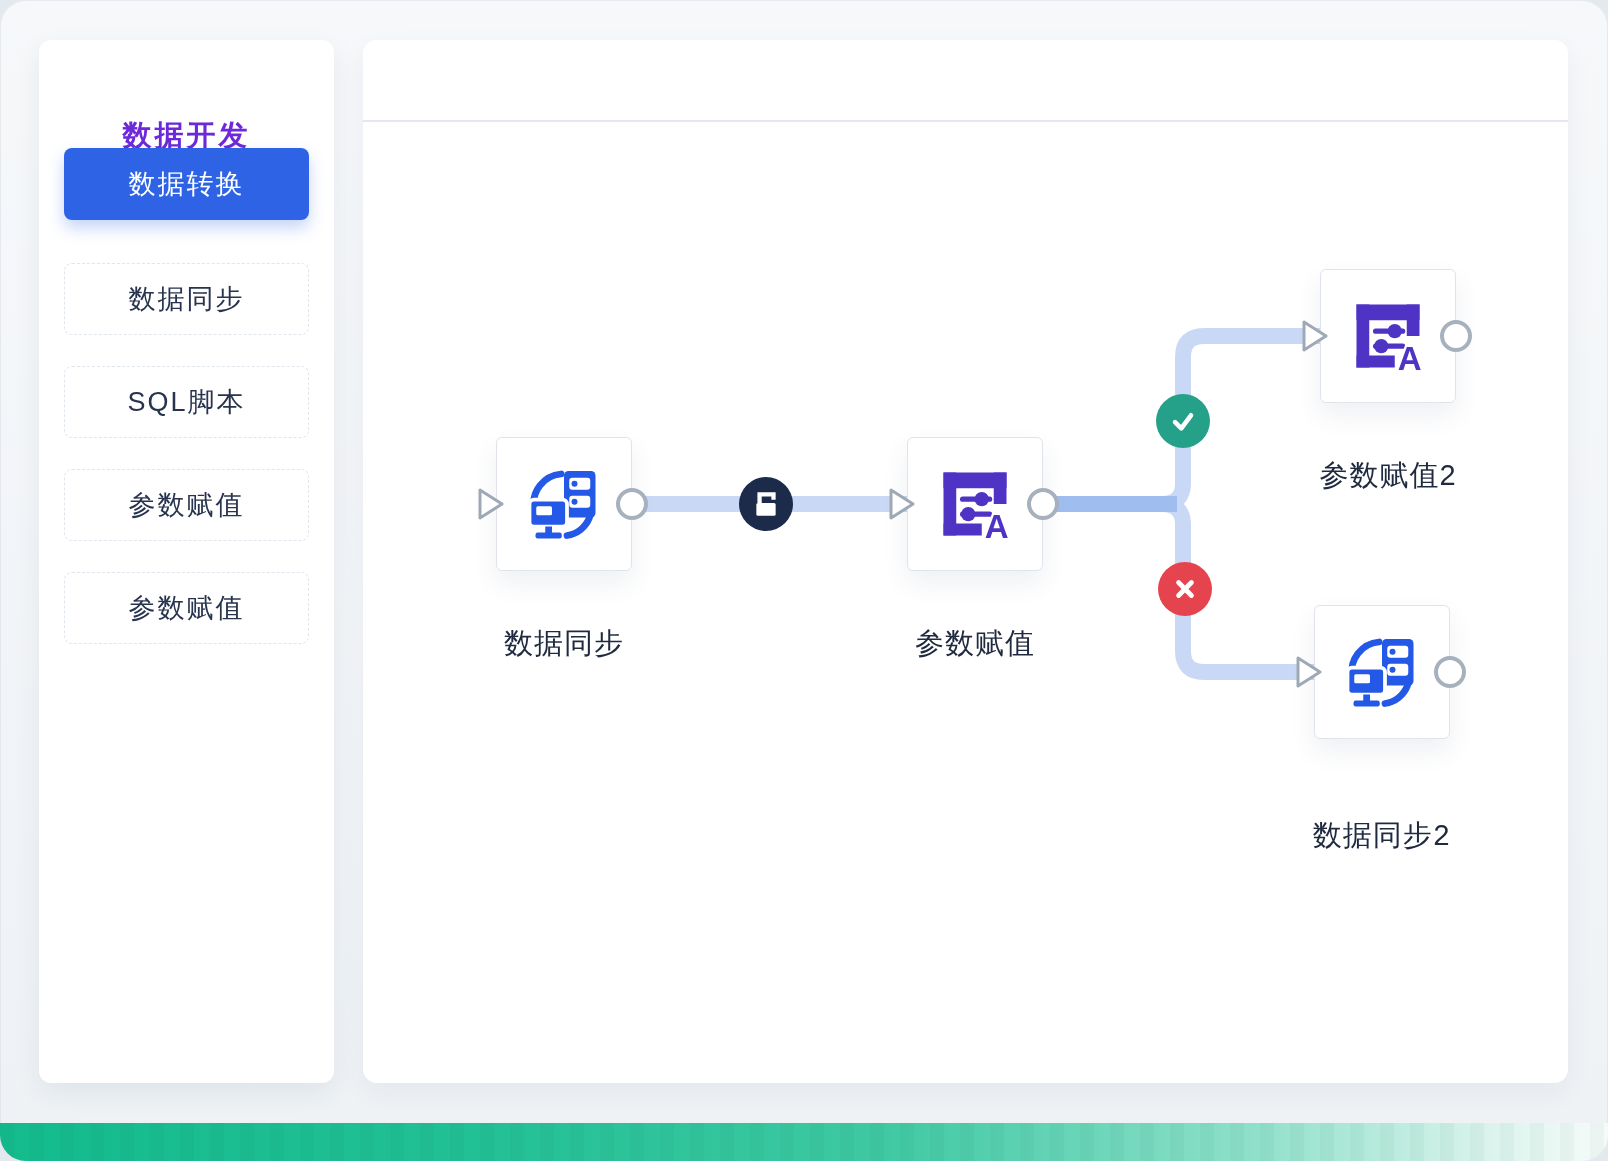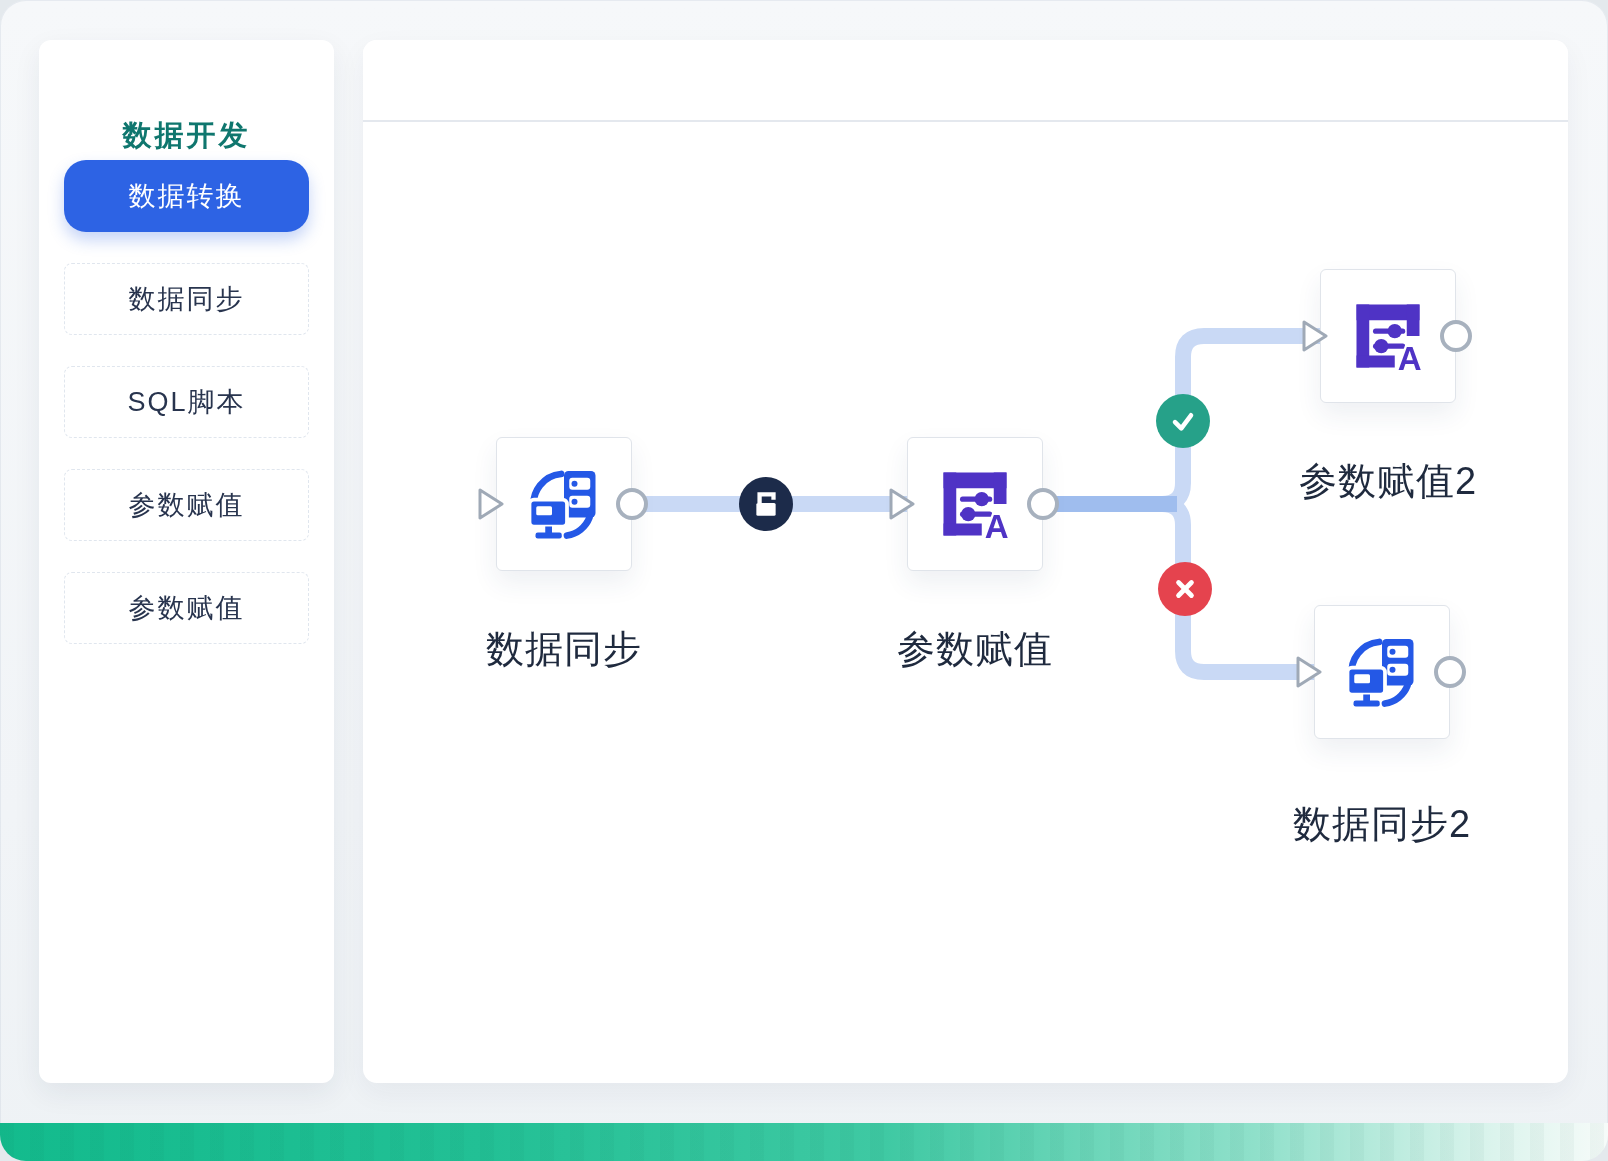--- a/index.html
+++ b/index.html
@@ -20,34 +20,34 @@
 
   
   .sidebar {
     position:absolute; left:39px; top:40px; width:295px; height:1043px;
     background:#ffffff; border-radius:12px;
     box-shadow:0 10px 28px rgba(30,42,70,.07);
   }
   .sidebar-title {
     position:absolute; left:0; right:0; top:76px;
     text-align:center; font-size:29px; font-weight:bold;
-    color:#0f766e; letter-spacing:3px;
+    color:#6d28d9; letter-spacing:3px;
   }
   .side-item {
     position:absolute; left:25px; width:245px; height:72px;
     border:1px dashed #e0e6ee; border-radius:8px;
     display:flex; align-items:center; justify-content:center;
     font-size:27px; color:#28344e; letter-spacing:2px;
     cursor:pointer; background:#fff;
   }
   .side-item.active {
     background:#2d63e4; color:#ffffff; border:none;
     box-shadow:0 8px 16px rgba(45,99,228,.28);
   }
-  .si-0{top:120px;border-radius:22px;} .si-1{top:223px;} .si-2{top:326px;}
+  .si-0{top:108px;} .si-1{top:223px;} .si-2{top:326px;}
   .si-3{top:429px;} .si-4{top:532px;} .si-5{top:635px;}
 
   
   .canvas-card {
     position:absolute; left:363px; top:40px; width:1205px; height:1043px;
     background:#ffffff; border-radius:14px;
     box-shadow:0 10px 28px rgba(30,42,70,.05);
     overflow:hidden;
   }
   .toolbar {
@@ -59,21 +59,21 @@
 
   .node {
     position:absolute; width:136px; height:134px;
     background:#fff; border:1.5px solid #e0e4ea; border-radius:6px;
     display:flex; align-items:center; justify-content:center;
     box-shadow:0 12px 26px rgba(40,60,100,.08);
     cursor:pointer; z-index:3;
   }
   .node-label {
     position:absolute; width:260px; text-align:center;
-    font-size:38px; color:#1f2a3e; letter-spacing:1px; z-index:2;
+    font-size:29px; color:#1f2a3e; letter-spacing:1px; z-index:2;
   }
   .port-out {
     position:absolute; width:32px; height:32px; border-radius:50%;
     background:#fff; border:4px solid #a7b1be; z-index:4; cursor:crosshair;
   }
   .port-in { position:absolute; z-index:4; cursor:crosshair; }
   .badge {
     position:absolute; width:54px; height:54px; border-radius:50%;
     display:flex; align-items:center; justify-content:center; z-index:5;
   }
@@ -220,19 +220,19 @@
           <rect x="55" y="37" width="28" height="16" rx="4" fill="#ffffff"></rect>
           <circle cx="62" cy="45" r="4" fill="#2458e6"></circle>
           <path d="M52 90 A38 38 0 0 0 82 66" stroke="#2458e6" stroke-width="9" fill="none" stroke-linecap="round"></path>
           <rect x="2" y="42" width="50" height="36" rx="6" fill="#2458e6" stroke="#ffffff" stroke-width="5"></rect>
           <rect x="11" y="51" width="21" height="12" rx="2" fill="#ffffff"></rect>
           <rect x="23" y="78" width="9" height="9" fill="#2458e6"></rect>
           <rect x="10" y="86" width="35" height="8" rx="3" fill="#2458e6"></rect>
         </svg>
       </div>
       <div class="port-out" style="left:1071px; top:616px;"></div>
-      <div class="node-label" style="left:889px; top:759px;">数据同步2</div>
+      <div class="node-label" style="left:889px; top:776px;font-family:Liberation Mono, monospace;">数据同步2</div>
 
     </div>
   </div>
 
   <div class="progress-bar"></div>
 </div>
 
 </body></html>

